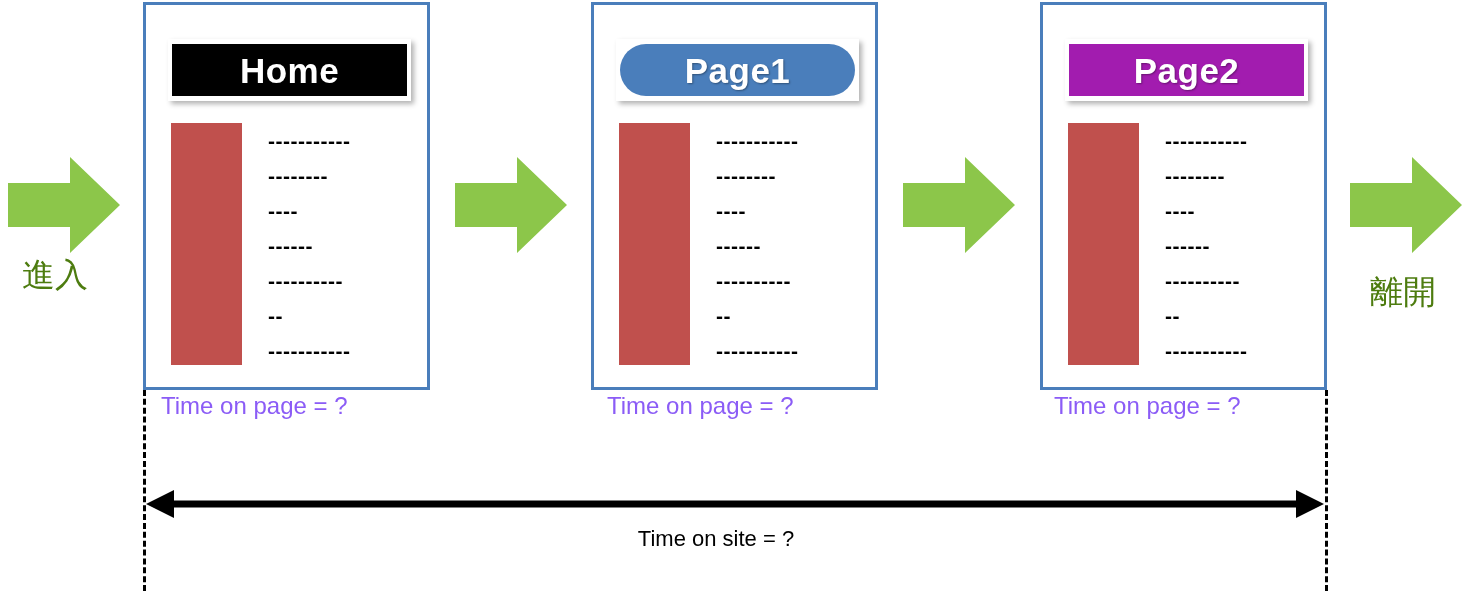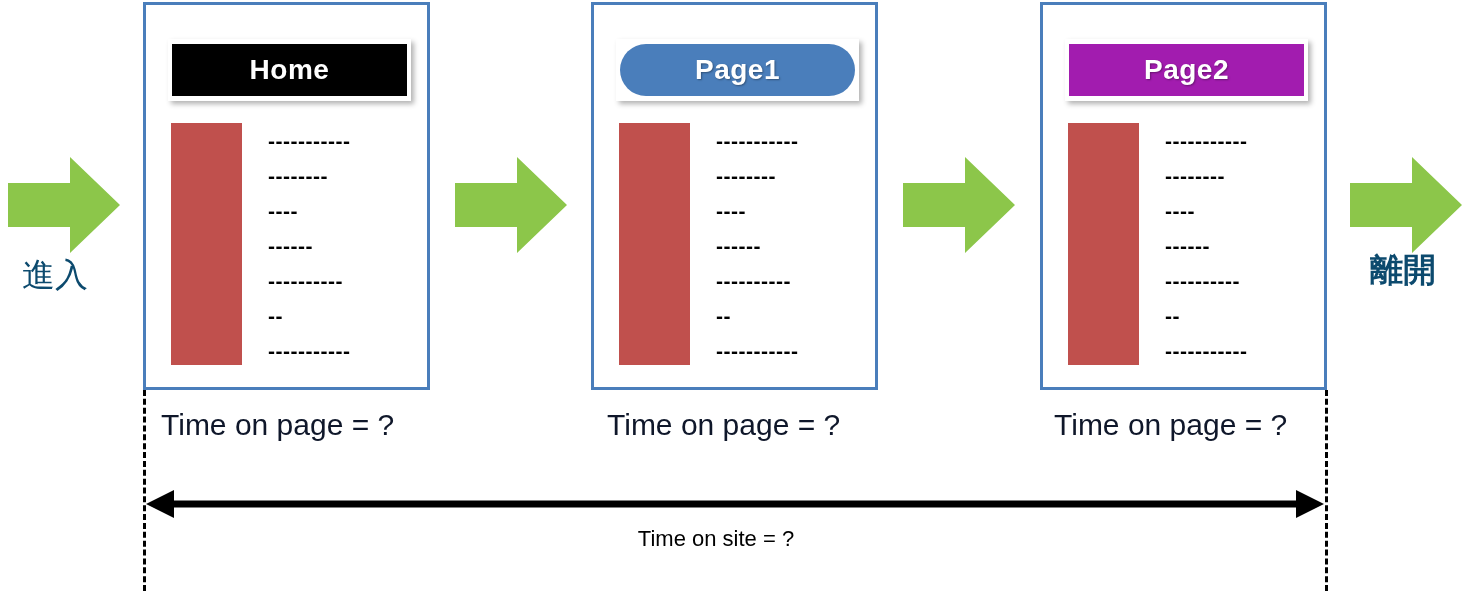--- a/index.html
+++ b/index.html
@@ -47,21 +47,21 @@
     position: absolute;
     left: 4px;
     top: 5px;
     right: 4px;
     bottom: 5px;
     display: flex;
     align-items: center;
     justify-content: center;
   }
   .banner-label {
-    font-size: 28px;
+    font-size: 35px;
     font-weight: bold;
     color: #ffffff;
     letter-spacing: 0.5px;
     line-height: 1;
     text-shadow: 1px 1px 2px rgba(0,0,0,0.35);
   }
 
   
   .card-body {
     position: absolute;
@@ -90,23 +90,23 @@
     height: 35px;
     color: #000000;
     white-space: pre;
     letter-spacing: 0.5px;
     font-weight: 600;
   }
 
   
   .time-on-page {
     position: absolute;
-    top: 408px;
-    font-size: 30px;
-    color: #0f172a;
+    top: 392px;
+    font-size: 24px;
+    color: #8b5cf6;
     white-space: nowrap;
   }
   #top-label-0 { left: 161px; }
   #top-label-1 { left: 607px; }
   #top-label-2 { left: 1054px; }
 
   
   .green-arrow {
     position: absolute;
     top: 155px;
@@ -114,26 +114,26 @@
   #arrow-enter   { left: 8px;    width: 112px; }
   #arrow-mid-1   { left: 455px;  width: 112px; }
   #arrow-mid-2   { left: 903px;  width: 112px; }
   #arrow-exit    { left: 1350px; width: 112px; }
   .green-arrow svg { display: block; width: 100%; height: 100px; }
 
   
   .cn-caption {
     position: absolute;
     font-size: 33px;
-    color: #0c4a6e;
+    color: #4d7c0f;
     white-space: nowrap;
     font-family: "DejaVu Sans", "Liberation Sans", sans-serif;
   }
   #cn-enter { left: 22px;   top: 253px; }
-  #cn-exit  { left: 1370px; top: 248px; font-weight: bold; }
+  #cn-exit  { left: 1370px; top: 270px; }
 
   
   .v-dash {
     position: absolute;
     top: 390px;
     height: 201px;
     width: 0;
     border-left: 3px dashed #000000;
   }
   #v-dash-left  { left: 143px; }

